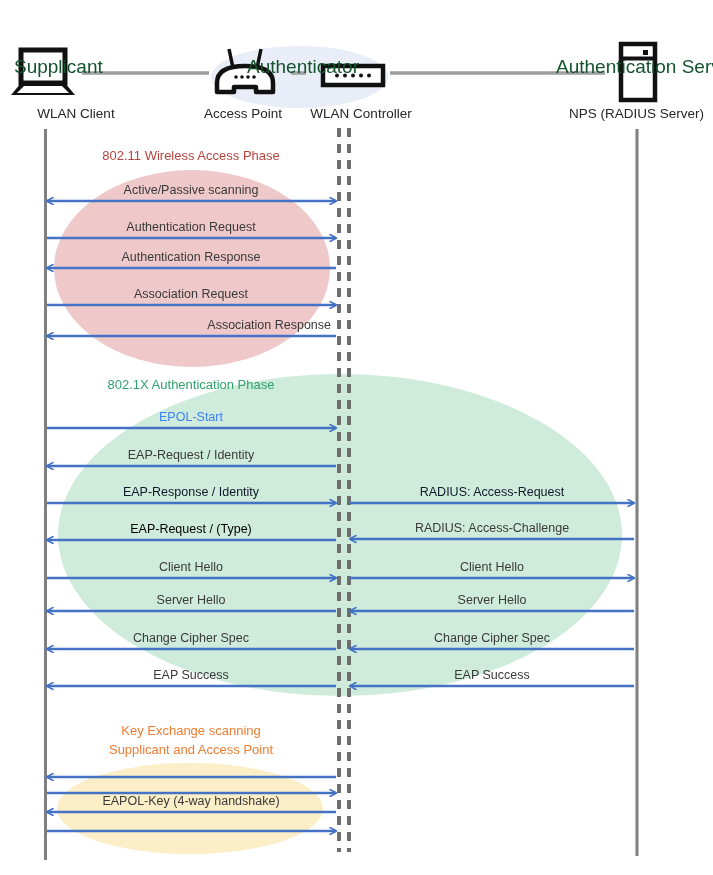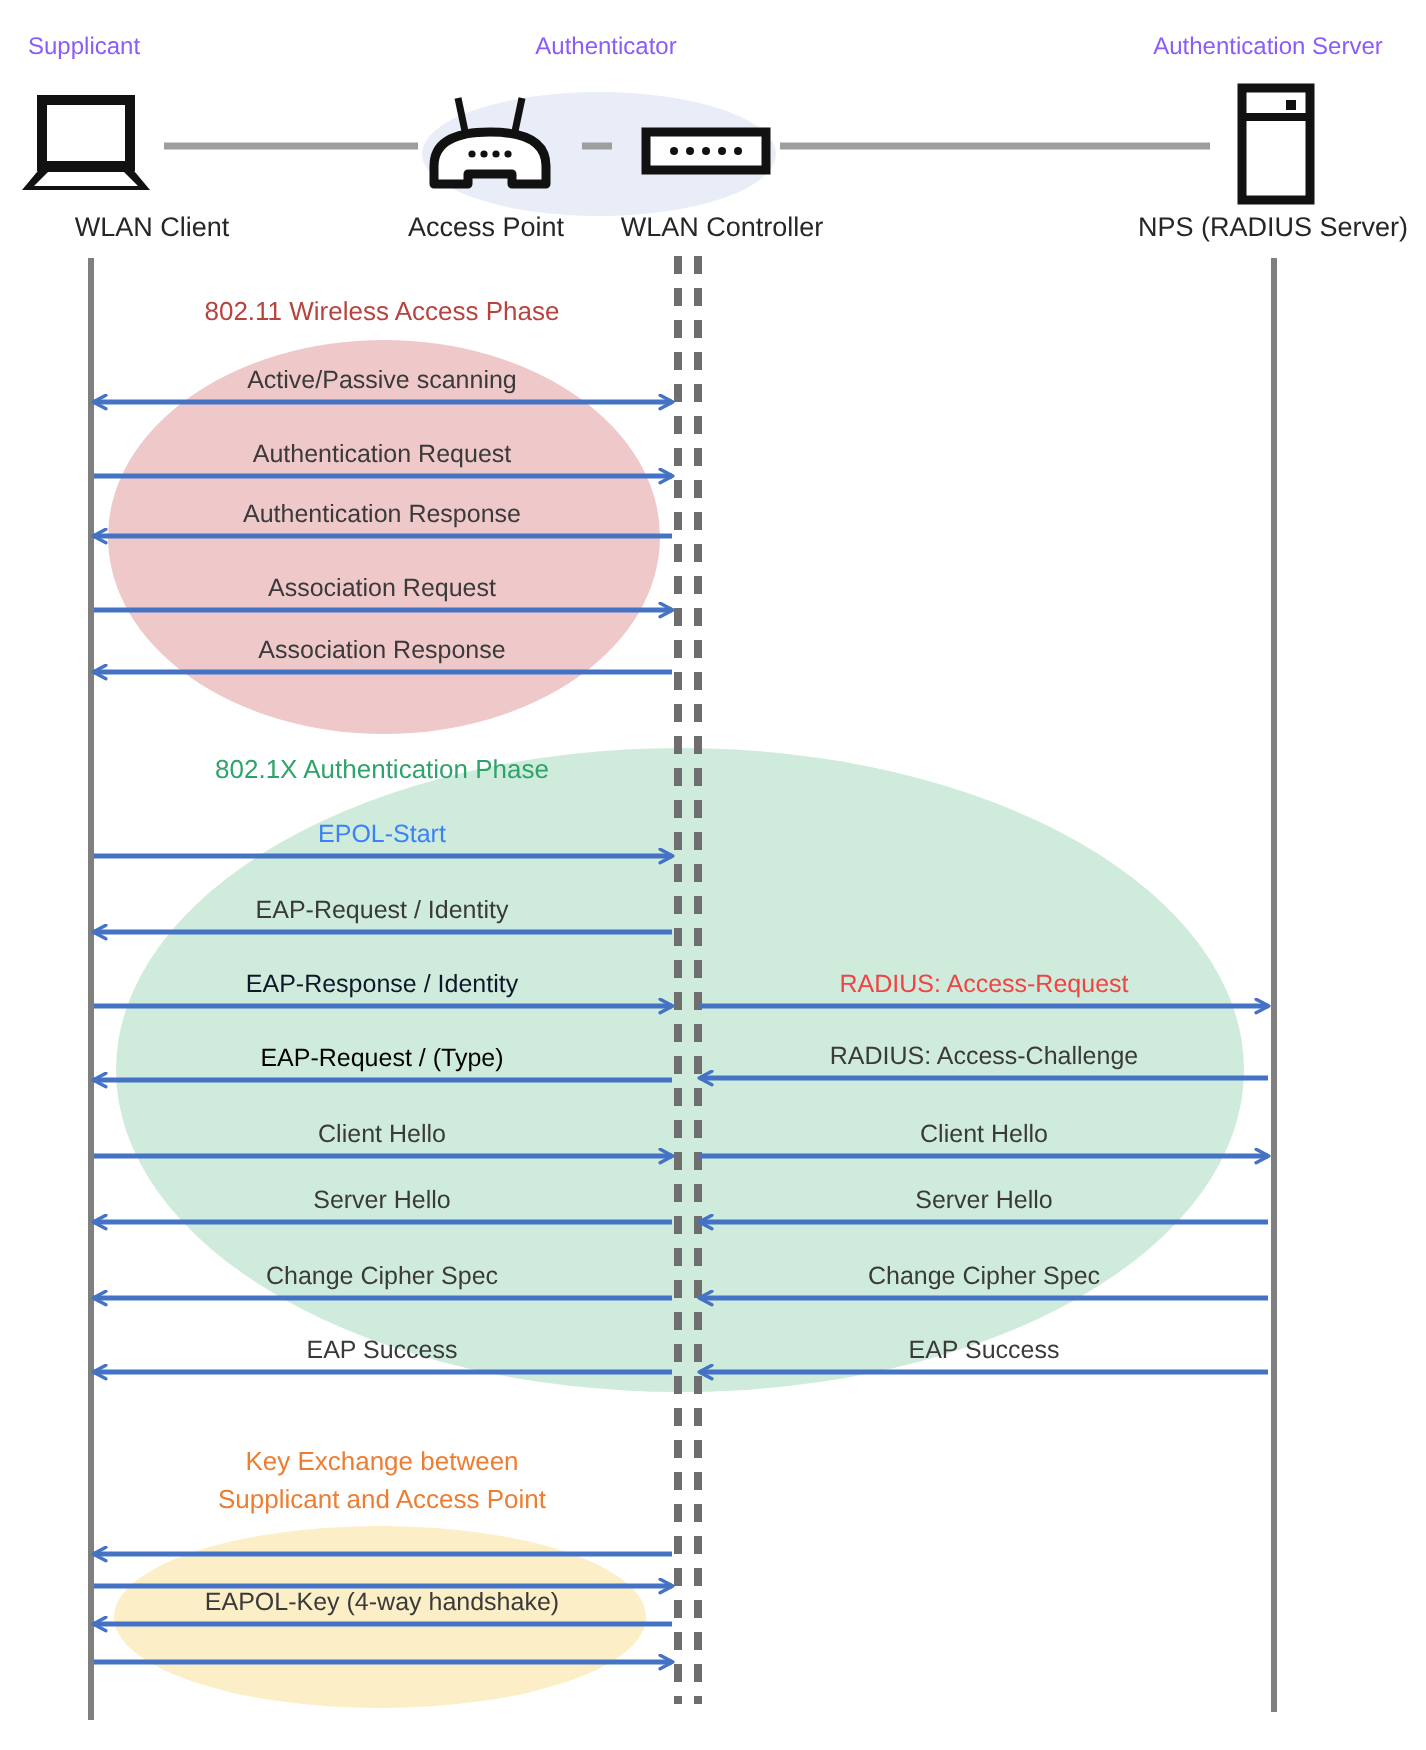--- a/index.html
+++ b/index.html
@@ -4,21 +4,21 @@
 <style>
   html,body{margin:0;padding:0;background:#ffffff;}
   #stage{
     position:relative;width:713px;height:875px;background:#ffffff;overflow:hidden;
     font-family:"Liberation Sans",sans-serif;color:#3a3a3a;
   }
   .ellipse{position:absolute;border-radius:50%;z-index:0;}
   #diagram{position:absolute;left:0;top:0;z-index:1;}
   .lbl{position:absolute;z-index:2;text-align:center;font-size:12.5px;line-height:16px;
        color:#3a3a3a;white-space:nowrap;}
-  .role{position:absolute;z-index:2;font-size:12px;color:#8b5cf6;white-space:nowrap;}
+  .role{position:absolute;z-index:2;font-size:19px;color:#14532d;white-space:nowrap;margin-top:40px;}
   .device{position:absolute;z-index:2;font-size:13.5px;color:#262626;text-align:center;white-space:nowrap;}
   .phase-title{position:absolute;z-index:2;font-size:13px;font-weight:400;text-align:center;line-height:19px;white-space:pre-line;}
 </style>
 </head>
 <body>
 
 <div id="stage">
 
   <div class="ellipse" style="left: 211px; top: 46px; width: 177px; height: 62px; background: rgb(233, 237, 247);"></div>
   <div class="ellipse" style="left: 54px; top: 170px; width: 276px; height: 197px; background: rgb(239, 200, 202);"></div>
@@ -109,38 +109,38 @@
   <div class="role" style="left:223px;top:16px;width:160px;text-align:center;">Authenticator</div>
   <div class="role" style="left:556px;top:16px;width:156px;text-align:center;">Authentication Server</div>
 
   <div class="device" style="left:6px;top:106px;width:90px;margin-left:25px;">WLAN Client</div>
   <div class="device" style="left:183px;top:106px;width:120px;">Access Point</div>
   <div class="device" style="left:291px;top:106px;width:140px;">WLAN Controller</div>
   <div class="device" style="left:564px;top:106px;width:145px;">NPS (RADIUS Server)</div>
 
   <div class="phase-title" style="left: 71px; top: 146px; width: 240px; color: rgb(183, 67, 62);">802.11 Wireless Access Phase</div>
   <div class="phase-title" style="left: 71px; top: 375px; width: 240px; color: rgb(46, 163, 107);">802.1X Authentication Phase</div>
-  <div class="phase-title" style="left: 71px; top: 721px; width: 240px; color: rgb(237, 125, 49);">Key Exchange between
+  <div class="phase-title" style="left: 71px; top: 721px; width: 240px; color: rgb(237, 125, 49);">Key Exchange scanning
 Supplicant and Access Point</div>
 
   <div id="labels">
       <div class="lbl" style="left: 51px; width: 280px; top: 182px; color: rgb(58, 58, 58);">Active/Passive scanning</div>
       <div class="lbl" style="left: 51px; width: 280px; top: 219px; color: rgb(58, 58, 58);">Authentication Request</div>
       <div class="lbl" style="left: 51px; width: 280px; top: 249px; color: rgb(58, 58, 58);">Authentication Response</div>
       <div class="lbl" style="left: 51px; width: 280px; top: 286px; color: rgb(58, 58, 58);">Association Request</div>
-      <div class="lbl" style="left: 51px; width: 280px; top: 317px; color: rgb(58, 58, 58);">Association Response</div>
+      <div class="lbl" style="left: 51px; width: 280px; top: 317px; color: rgb(58, 58, 58); text-align: right;">Association Response</div>
       <div class="lbl" style="left: 51px; width: 280px; top: 409px; color: #3b82f6;">EPOL-Start</div>
       <div class="lbl" style="left: 51px; width: 280px; top: 447px; color: rgb(58, 58, 58);">EAP-Request / Identity</div>
       <div class="lbl" style="left: 51px; width: 280px; top: 484px; color: #0f172a;">EAP-Response / Identity</div>
       <div class="lbl" style="left: 51px; width: 280px; top: 521px; color: #000000;">EAP-Request / (Type)</div>
       <div class="lbl" style="left: 51px; width: 280px; top: 559px; color: rgb(58, 58, 58);">Client Hello</div>
       <div class="lbl" style="left: 51px; width: 280px; top: 592px; color: rgb(58, 58, 58);">Server Hello</div>
       <div class="lbl" style="left: 51px; width: 280px; top: 630px; color: rgb(58, 58, 58);">Change Cipher Spec</div>
       <div class="lbl" style="left: 51px; width: 280px; top: 667px; color: rgb(58, 58, 58);">EAP Success</div>
       <div class="lbl" style="left: 51px; width: 280px; top: 793px; color: rgb(58, 58, 58);">EAPOL-Key (4-way handshake)</div>
-      <div class="lbl" style="left: 352px; width: 280px; top: 484px; color: #ef4444;">RADIUS: Access-Request</div>
+      <div class="lbl" style="left: 352px; width: 280px; top: 484px; color: #0f172a;">RADIUS: Access-Request</div>
       <div class="lbl" style="left: 352px; width: 280px; top: 520px; color: rgb(58, 58, 58);">RADIUS: Access-Challenge</div>
       <div class="lbl" style="left: 352px; width: 280px; top: 559px; color: rgb(58, 58, 58);">Client Hello</div>
       <div class="lbl" style="left: 352px; width: 280px; top: 592px; color: rgb(58, 58, 58);">Server Hello</div>
       <div class="lbl" style="left: 352px; width: 280px; top: 630px; color: rgb(58, 58, 58);">Change Cipher Spec</div>
       <div class="lbl" style="left: 352px; width: 280px; top: 667px; color: rgb(58, 58, 58);">EAP Success</div>
     </div>
 </div>
 
 </body></html>

